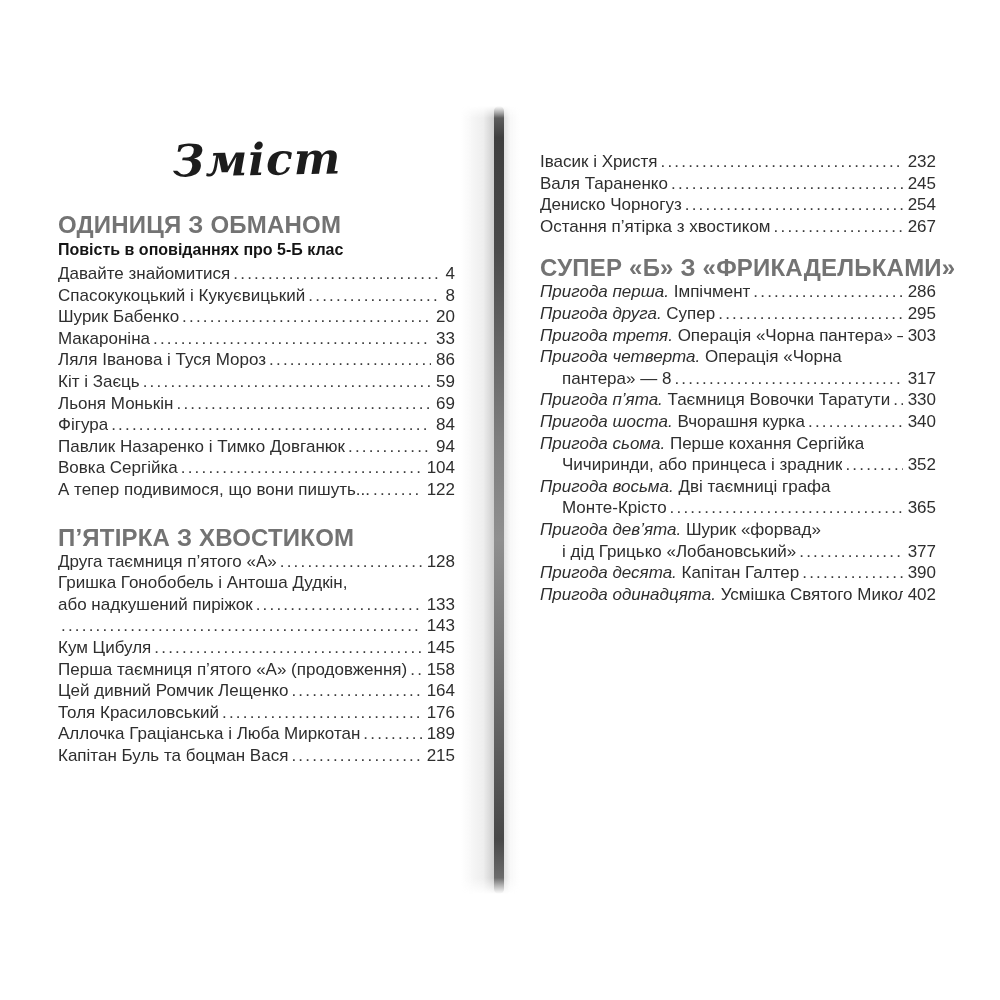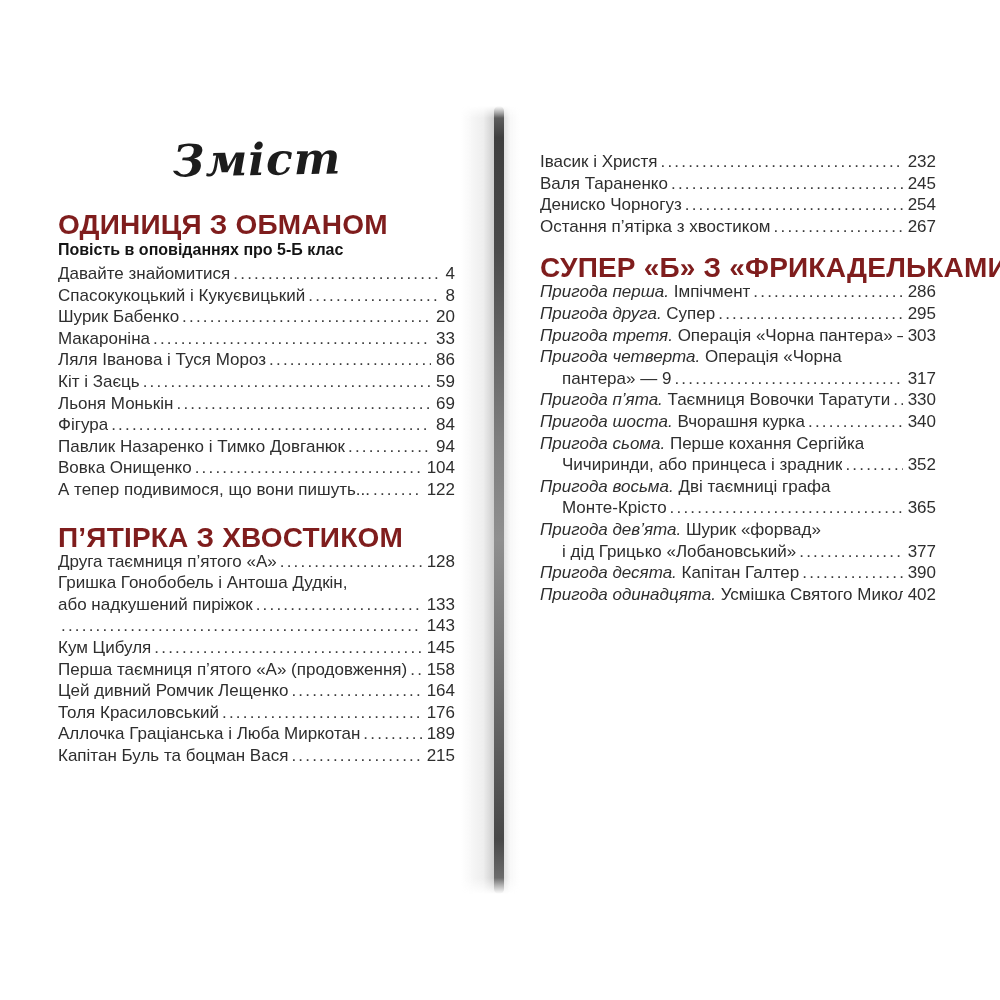--- a/index.html
+++ b/index.html
@@ -36,21 +36,21 @@
     position:absolute;left:58px;top:134px;width:398px;text-align:center;
     font-family:"DejaVu Serif","Liberation Serif",serif;
     font-style:italic;font-weight:bold;font-size:44px;line-height:52px;
     color:#1c1c1c;letter-spacing:1px;transform:rotate(-1deg);
   }
 
   .col{position:absolute;font-size:17px;}
   .col-left{left:58px;top:212px;width:397px;}
   .col-right{left:540px;top:150px;width:396px;}
 
-  .sec-title{font-weight:bold;font-size:28px;line-height:25px;color:#7f1d1d;letter-spacing:0.2px;white-space:nowrap;}
+  .sec-title{font-weight:bold;font-size:24px;line-height:25px;color:#737373;letter-spacing:0.2px;white-space:nowrap;}
   .sec-sub{font-weight:bold;font-size:16px;line-height:25px;color:#141414;white-space:nowrap;}
   .section + .section{margin-top:24px;}
   .col-right .section{margin-top:18px;}
   .sec-entries{margin-top:1px;}
 
   .toc-row{display:flex;align-items:center;line-height:21.6px;height:21.6px;white-space:nowrap;}
   .toc-row .t{flex:0 1 auto;overflow:hidden;}
   .toc-row .t i{font-style:italic;}
   .leader{flex:1 1 0;min-width:6px;overflow:hidden;white-space:nowrap;letter-spacing:2.2px;color:#3a3a3a;padding-left:3px;}
   .leader::after{content:".................................................................................";}
@@ -111,21 +111,21 @@
             <span class="t">Фігура</span>
             <span class="leader"></span>
             <span class="pg">84</span>
           </div>
           <div class="toc-row">
             <span class="t">Павлик Назаренко і Тимко Довганюк</span>
             <span class="leader"></span>
             <span class="pg">94</span>
           </div>
           <div class="toc-row">
-            <span class="t">Вовка Онищенко</span>
+            <span class="t">Вовка Сергійка</span>
             <span class="leader"></span>
             <span class="pg">104</span>
           </div>
           <div class="toc-row">
             <span class="t">А тепер подивимося, що вони пишуть...</span>
             <span class="leader"></span>
             <span class="pg">122</span>
           </div>
         </div>
       </div>
@@ -221,21 +221,21 @@
           </div>
           <div class="toc-row">
             <span class="t"><i>Пригода третя.</i> Операція «Чорна пантера» — 1</span>
             <span class="spacer"></span>
             <span class="pg">303</span>
           </div>
           <div class="toc-row">
             <span class="t"><i>Пригода четверта.</i> Операція «Чорна</span>
           </div>
           <div class="toc-row indent">
-            <span class="t">пантера» — 9</span>
+            <span class="t">пантера» — 8</span>
             <span class="leader"></span>
             <span class="pg">317</span>
           </div>
           <div class="toc-row">
             <span class="t"><i>Пригода п’ята.</i> Таємниця Вовочки Таратути</span>
             <span class="leader"></span>
             <span class="pg">330</span>
           </div>
           <div class="toc-row">
             <span class="t"><i>Пригода шоста.</i> Вчорашня курка</span>

